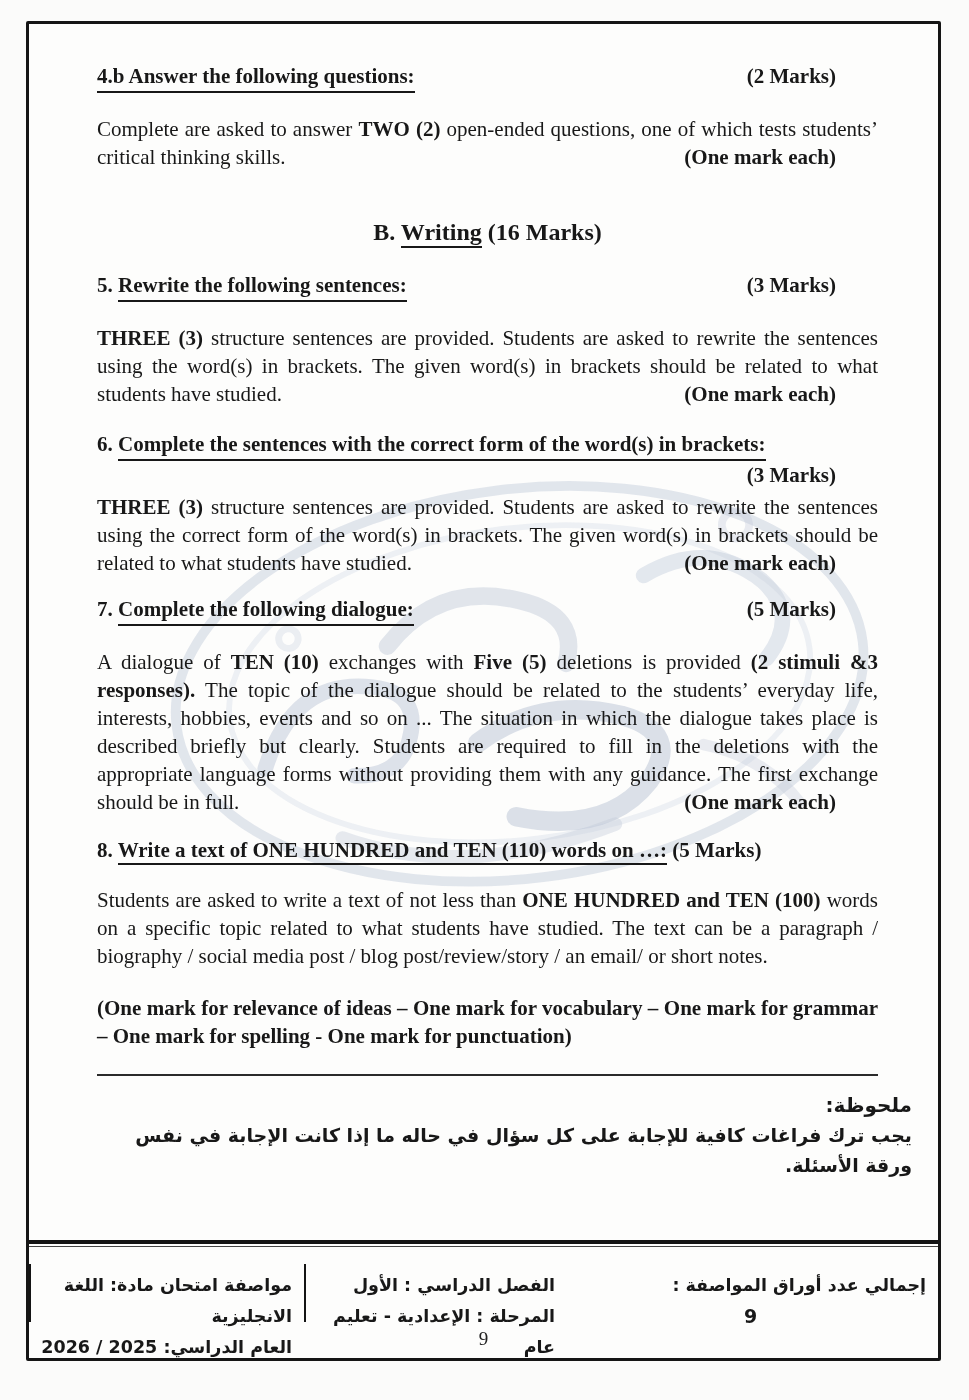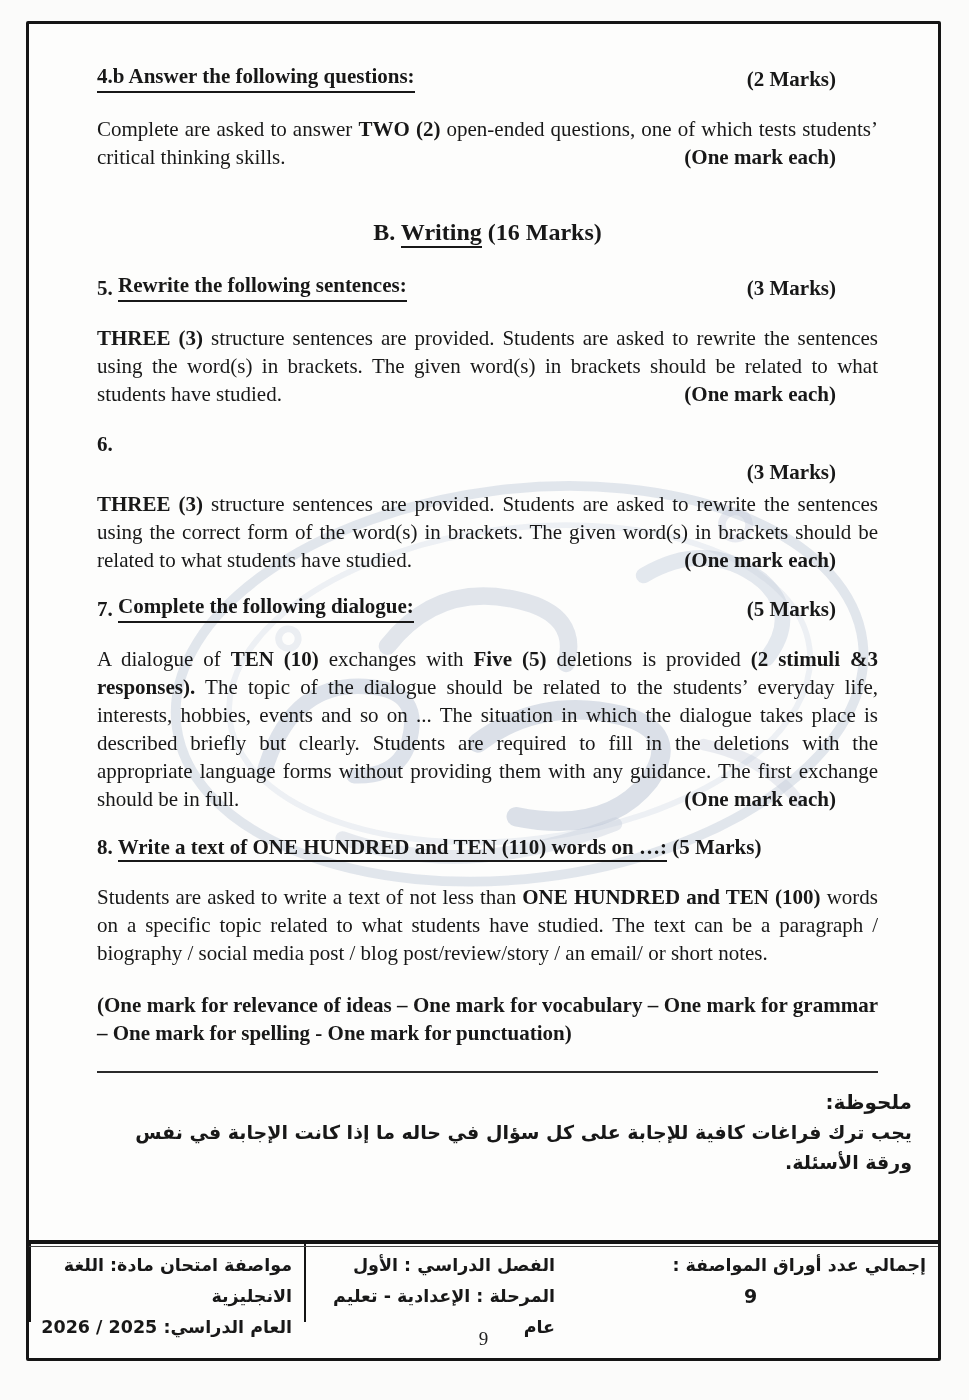--- a/index.html
+++ b/index.html
@@ -17,21 +17,21 @@
   }
   .watermark{
     position:absolute;left:120px;top:420px;width:740px;height:470px;
     z-index:0;opacity:.85;transform:rotate(-7deg);pointer-events:none;
   }
   .content{
     position:relative;z-index:1;
     padding:38px 60px 0 68px;
     font-size:21px;line-height:28px;
   }
-  .hrow{display:flex;align-items:flex-end;font-weight:bold;}
+  .hrow{display:flex;align-items:flex-start;font-weight:bold;}
   .hnum{white-space:pre;}
   .u{border-bottom:2px solid #181818;padding-bottom:1px;}
   .hspacer{flex:1;}
   .hmarks{font-weight:bold;margin-right:42px;white-space:nowrap;}
   .marks-line{text-align:right;font-weight:bold;padding-right:42px;}
   p.body{margin:22px 0 0 0;text-align:justify;}
   p.body.tight{margin-top:4px;}
   .b{font-weight:bold;}
   .tail{float:right;font-weight:bold;margin-right:42px;}
   .bhead{
@@ -55,21 +55,21 @@
     position:absolute;left:0;right:0;bottom:0;height:114px;
     border-top:4px solid #141414;z-index:2;background:transparent;
   }
   .footer::before{
     content:"";position:absolute;top:2px;left:0;right:0;height:1px;background:#444;
   }
   .footer-cells{
     display:flex;flex-direction:row-reverse;height:78px;
     direction:rtl;font-weight:bold;font-size:17.5px;line-height:31px;
   }
-  .fcell{box-sizing:border-box;padding:6px 12px 0 8px;text-align:right;}
+  .fcell{box-sizing:border-box;padding:6px 12px 0 8px;text-align:right;margin-top:20px;}
   .fcell.right{width:275px;border-left:2px solid #141414;}
   .fcell.mid{width:263px;border-left:2px solid #141414;}
   .fcell.left{flex:1;}
   .fcell .num-line{text-align:center;font-size:19px;}
   .page-number{
     position:absolute;left:0;right:0;bottom:8px;text-align:center;
     font-size:19px;color:#222;
   }
 </style>
 </head>
@@ -111,20 +111,21 @@
         <span class="u">Rewrite the following sentences:</span>
         <span class="hspacer"></span>
         <span class="hmarks">(3 Marks)</span>
       </div>
       <p class="body"><span><span class="b">THREE (3)</span><span> structure sentences are provided. Students are asked to rewrite the sentences using the word(s) in brackets. The given word(s) in brackets should be related to what students have studied.</span></span><span class="tail">(One mark each)</span></p>
     </div>
 
     <div class="sec">
       <div class="hrow">
         <span class="hnum">6. </span>
+        <span class="u">Complete the sentences with the correct form of the word(s) in brackets:</span>
       </div>
       <div class="marks-line">(3 Marks)</div>
       <p class="body tight"><span><span class="b">THREE (3)</span><span> structure sentences are provided. Students are asked to rewrite the sentences using the correct form of the word(s) in brackets. The given word(s) in brackets should be related to what students have studied.</span></span><span class="tail">(One mark each)</span></p>
     </div>
 
     <div class="sec" style="margin-top:18px;">
       <div class="hrow">
         <span class="hnum">7. </span>
         <span class="u">Complete the following dialogue:</span>
         <span class="hspacer"></span>

